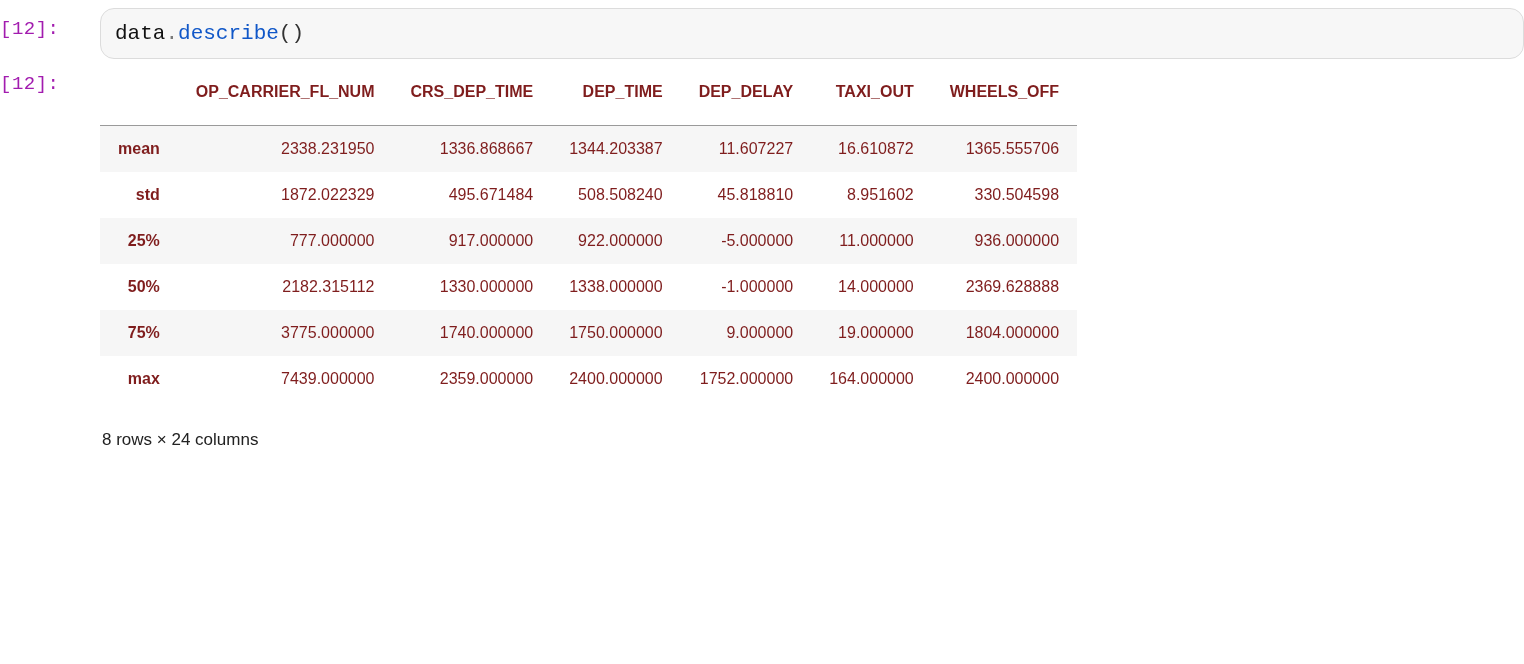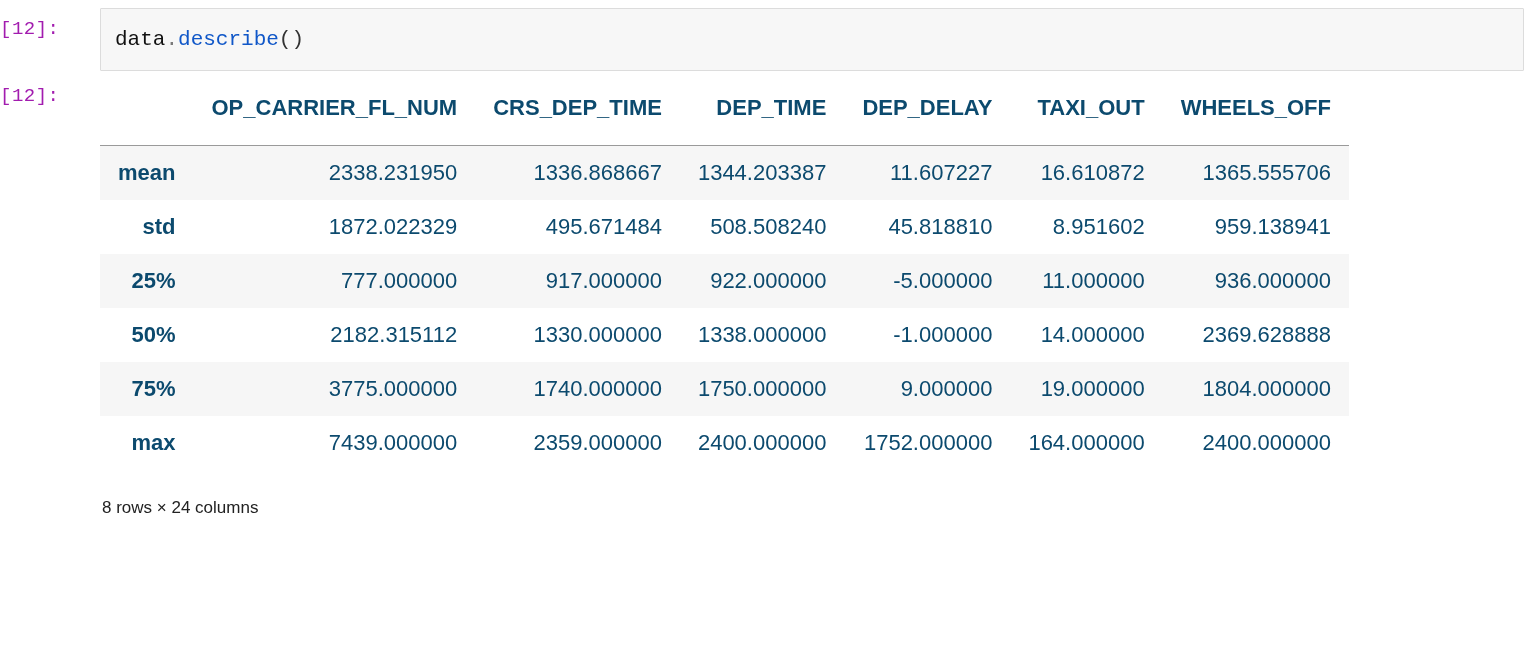--- a/index.html
+++ b/index.html
@@ -18,41 +18,41 @@
       padding: 10px 12px 0 0;
       font-family: "SFMono-Regular", Menlo, Consolas, "Liberation Mono", monospace;
       color: #a21caf;
       font-size: 19px;
       letter-spacing: 0.5px;
     }
     .input-area {
       flex: 1;
       background: #f7f7f7;
       border: 1px solid #dcdcdc;
-      border-radius: 1px;
-      padding: 16px 14px;
+      border-radius: 14px;
+      padding: 10px 14px;
       font-family: "SFMono-Regular", Menlo, Consolas, "Liberation Mono", monospace;
       font-size: 21px;
       line-height: 1.4;
       color: #1a1a1a;
     }
     .tok-var { color: #111111; }
     .tok-op { color: #7a7a7a; }
     .tok-method { color: #1057c8; }
     .tok-paren { color: #333333; }
 
     .output-area {
       flex: 1;
       padding-top: 6px;
       overflow-x: hidden;
     }
     table.dataframe {
       border-collapse: collapse;
-      font-size: 22px;
-      color: #0c4a6e;
+      font-size: 16px;
+      color: #7f1d1d;
       table-layout: auto;
     }
     table.dataframe thead th {
       font-weight: 700;
       text-align: right;
       padding: 14px 18px 24px 18px;
       border-bottom: 1px solid #9a9a9a;
       white-space: nowrap;
       background: #ffffff;
     }
@@ -116,21 +116,21 @@
               <td>16.610872</td>
               <td>1365.555706</td>
             </tr>
             <tr>
               <th>std</th>
               <td>1872.022329</td>
               <td>495.671484</td>
               <td>508.508240</td>
               <td>45.818810</td>
               <td>8.951602</td>
-              <td>959.138941</td>
+              <td>330.504598</td>
             </tr>
             <tr>
               <th>25%</th>
               <td>777.000000</td>
               <td>917.000000</td>
               <td>922.000000</td>
               <td>-5.000000</td>
               <td>11.000000</td>
               <td>936.000000</td>
             </tr>

